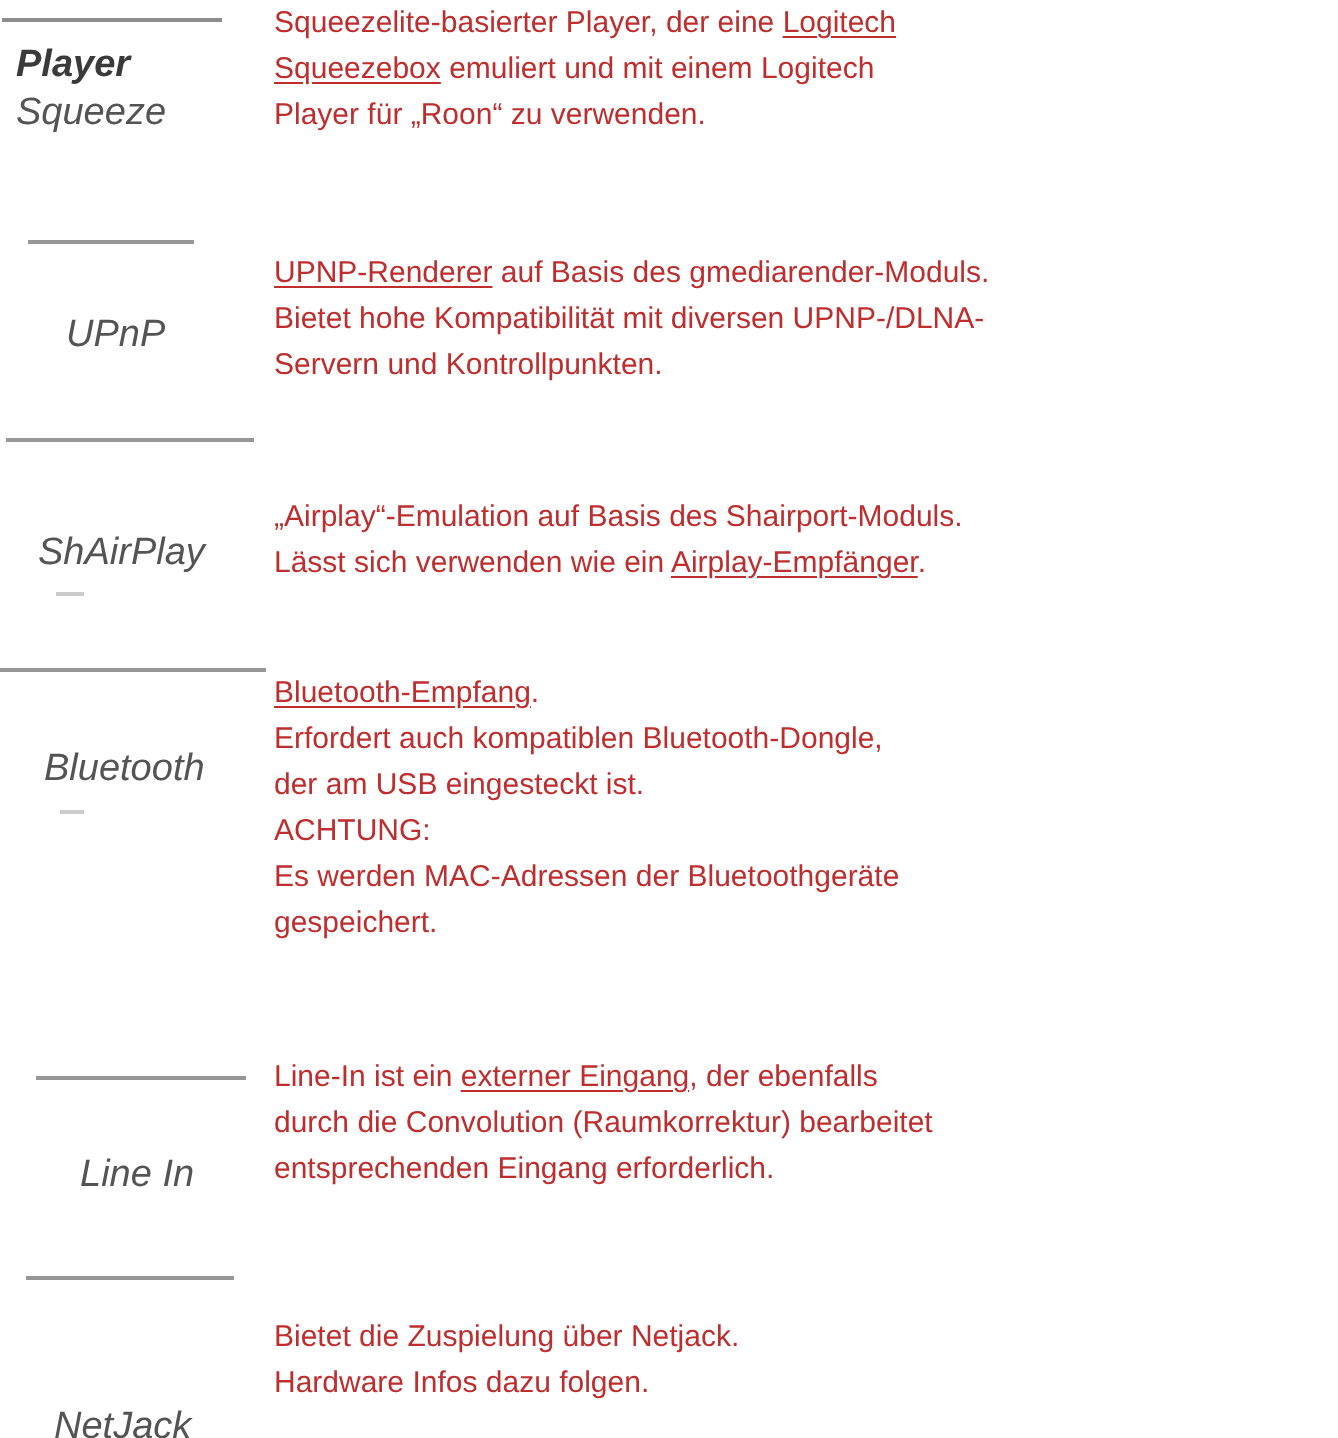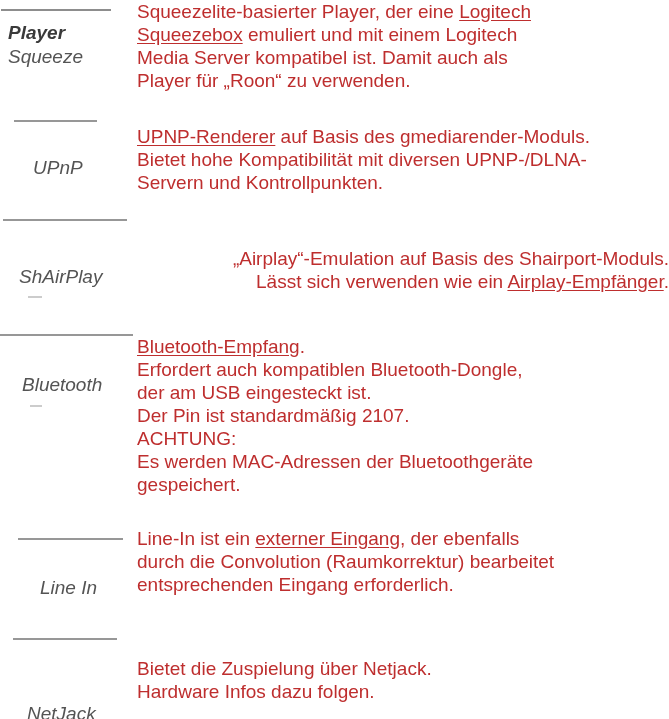--- a/index.html
+++ b/index.html
@@ -54,27 +54,27 @@
   .lab-shairplay { left: 19px; top: 266px; }
   .lab-bluetooth { left: 22px; top: 374px; }
   .lab-linein    { left: 40px; top: 577px; }
   .lab-netjack   { left: 27px; top: 676px; margin-top: 27px; }
 
   
   .desc {
     position: absolute;
     left: 137px;
     width: 532px;
-    font-size: 19px;
+    font-size: 15px;
     line-height: 23px;
     color: var(--text-red, #be2e2e);
   }
   .b1 { top: 0px; }
   .b2 { top: 125px; }
-  .b3 { top: 247px; text-align: right; }
+  .b3 { top: 247px; }
   .b4 { top: 335px; }
   .b5 { top: 527px; }
   .b6 { top: 657px; }
   .line { white-space: pre; }
   .link {
     text-decoration: underline;
     text-underline-offset: 2px;
     cursor: pointer;
     color: var(--text-red, #be2e2e);
   }
@@ -98,40 +98,38 @@
   <div class="label lab-squeeze">Squeeze</div>
   <div class="label lab-upnp">UPnP</div>
   <div class="label lab-shairplay">ShAirPlay</div>
   <div class="label lab-bluetooth">Bluetooth</div>
   <div class="label lab-linein">Line In</div>
   <div class="label lab-netjack">NetJack</div>
 
   <div class="desc b1">
     <div class="line"><span>Squeezelite-basierter Player, der eine </span><span class="link">Logitech</span></div>
     <div class="line"><span class="link">Squeezebox</span><span> emuliert und mit einem Logitech</span></div>
-    <div class="line"><span>Media Server kompatibel ist. Damit auch als</span></div>
     <div class="line"><span>Player für „Roon“ zu verwenden.</span></div>
   </div>
 
   <div class="desc b2">
     <div class="line"><span class="link">UPNP-Renderer</span><span> auf Basis des gmediarender-Moduls.</span></div>
     <div class="line"><span>Bietet hohe Kompatibilität mit diversen UPNP-/DLNA-</span></div>
     <div class="line"><span>Servern und Kontrollpunkten.</span></div>
   </div>
 
   <div class="desc b3">
     <div class="line"><span>„Airplay“-Emulation auf Basis des Shairport-Moduls.</span></div>
     <div class="line"><span>Lässt sich verwenden wie ein </span><span class="link">Airplay-Empfänger</span><span>.</span></div>
   </div>
 
   <div class="desc b4">
     <div class="line"><span class="link">Bluetooth-Empfang</span><span>.</span></div>
     <div class="line"><span>Erfordert auch kompatiblen Bluetooth-Dongle,</span></div>
     <div class="line"><span>der am USB eingesteckt ist.</span></div>
-    <div class="line"><span>Der Pin ist standardmäßig 2107.</span></div>
     <div class="line"><span>ACHTUNG:</span></div>
     <div class="line"><span>Es werden MAC-Adressen der Bluetoothgeräte</span></div>
     <div class="line"><span>gespeichert.</span></div>
   </div>
 
   <div class="desc b5">
     <div class="line"><span>Line-In ist ein </span><span class="link">externer Eingang</span><span>, der ebenfalls</span></div>
     <div class="line"><span>durch die Convolution (Raumkorrektur) bearbeitet</span></div>
     <div class="line"><span>entsprechenden Eingang erforderlich.</span></div>
   </div>

